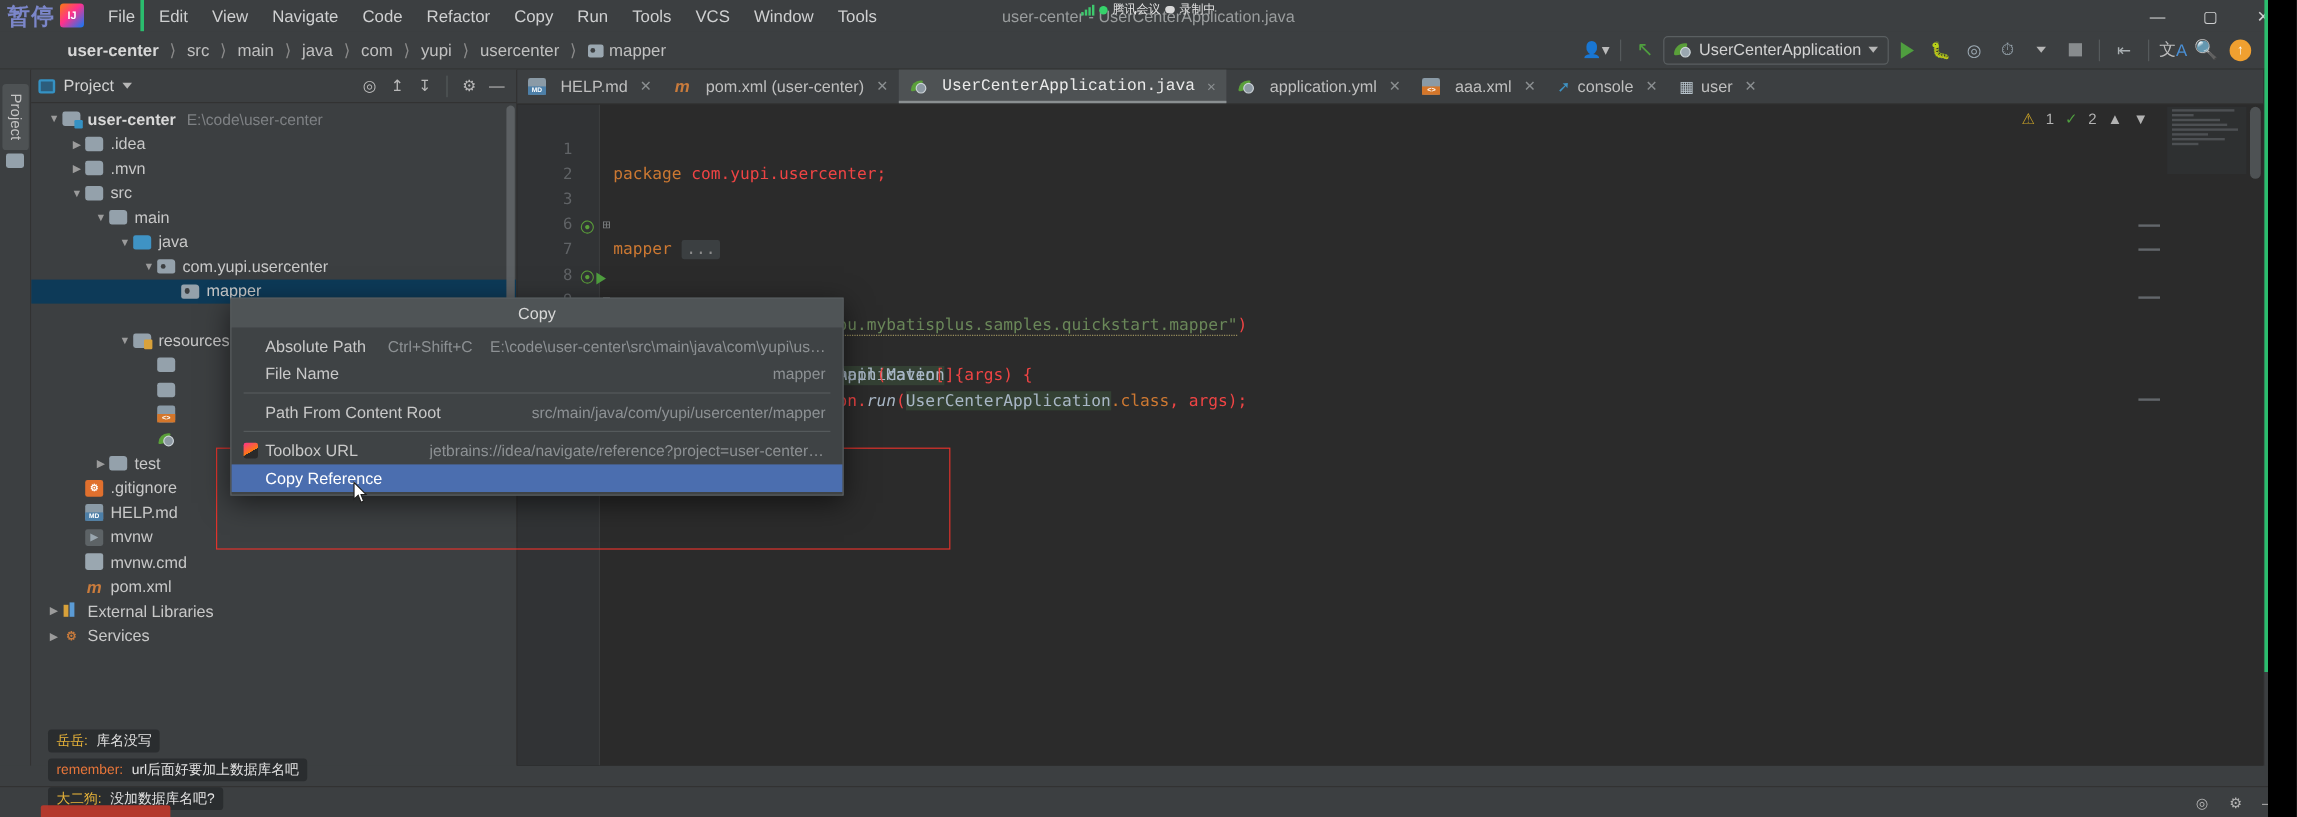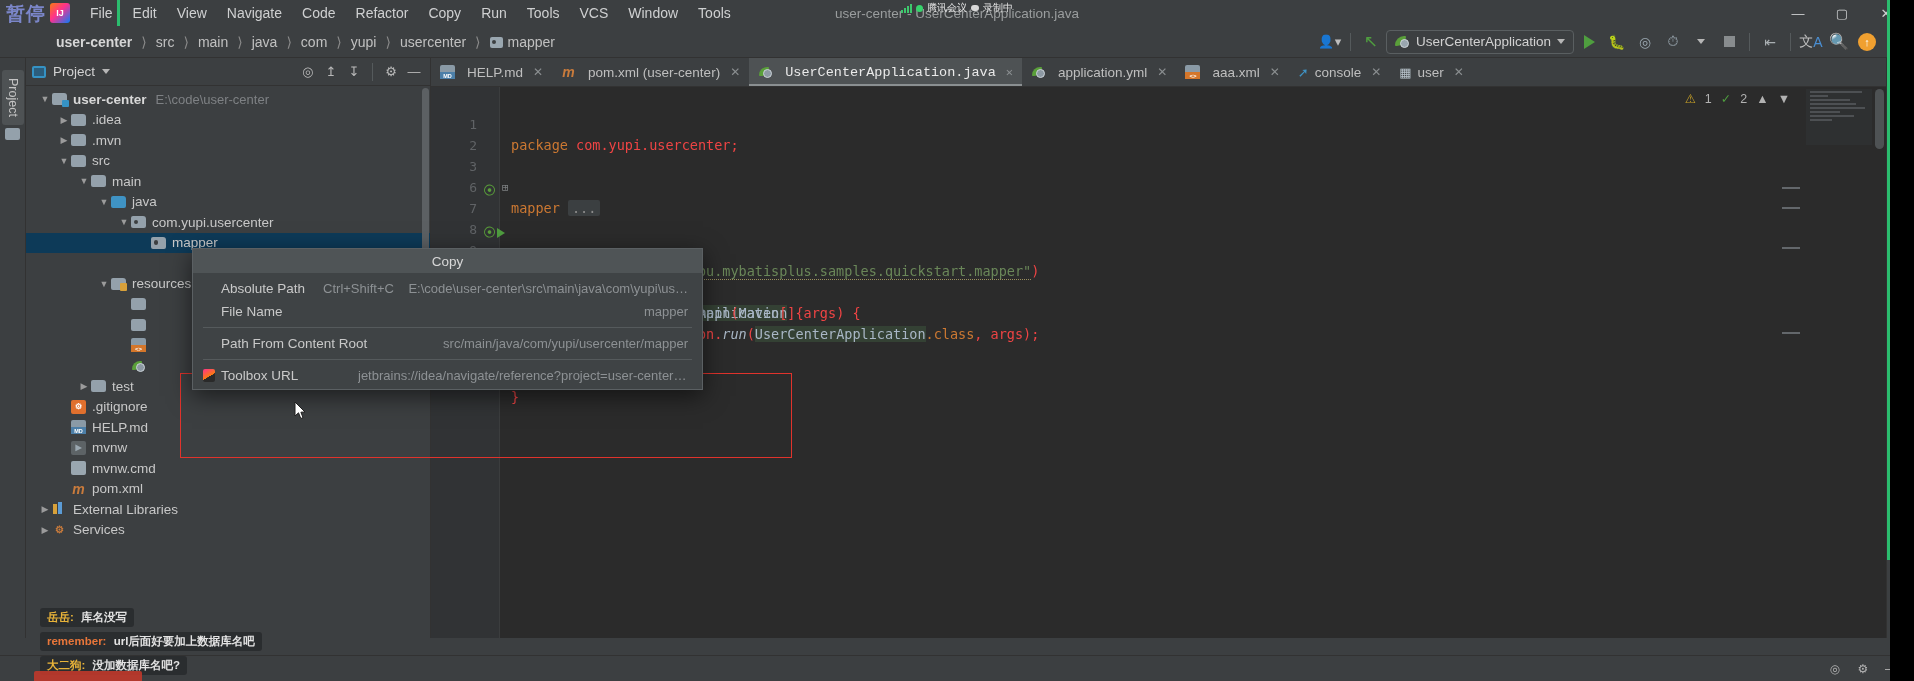--- a/index.html
+++ b/index.html
@@ -317,21 +317,21 @@
     display:flex; align-items:center;
   }
   .sb-right { margin-left:auto; display:flex; align-items:center; gap:10px; padding-right:14px;}
   .sb-ico { width:18px;height:18px;display:flex;align-items:center;justify-content:center;color:#b4b4b4;font-size:12px;}
 
   
   .chat-ov { position:absolute; left:40px; bottom:6px; z-index:70;
              display:flex; flex-direction:column; gap:5px; }
   .chat-line {
     background:rgba(40,42,44,.86); border-radius:3px; padding:2px 7px;
-    font-size:11.5px; color:#e3e3e3; width:max-content;font-weight:bold;
+    font-size:11.5px; color:#e3e3e3; width:max-content;
   }
   .chat-line .who { color:#e8b339; margin-right:4px; }
   .chat-line.rm .who { color:#e8763a; }
   .bot-red { position:absolute; left:34px; bottom:-2px; width:108px;height:12px;
              background:#c0392b; border-radius:2px; z-index:70; opacity:.9;}
   .rightblack{position:absolute;right:0;top:0;width:24px;height:681px;background:#000;z-index:90;}
   .greenline{position:absolute;right:24px;top:0;width:3px;height:560px;background:#2bbd6e;z-index:91;}
 </style>
 </head>
 <body>
@@ -752,20 +752,24 @@
         <span class="val">src/main/java/com/yupi/usercenter/mapper</span>
       </div>
       <div class="ctx-sep"></div>
       <div class="ctx-row">
         <span class="ico">
             <span class="tbx-ico"></span>
           </span>
         <span class="lbl">Toolbox URL</span>
         <span class="val" style="max-width:330px">jetbrains://idea/navigate/reference?project=user-center&amp;fqn…</span>
       </div>
+      <div class="ctx-row sel">
+        <span class="ico"></span>
+        <span class="lbl">Copy Reference</span>
+      </div>
     </div>
   </div>
 
   <svg class="cursor-ptr" viewBox="0 0 14 20">
     <path d="M2 1 L2 15 L5.5 11.8 L7.8 17.5 L10 16.6 L7.9 11.2 L12 11 Z" fill="#ffffff" stroke="#202020" stroke-width="1"></path>
   </svg>
 
   <div class="statusbar">
     <div class="sb-right">
       <span class="sb-ico">◎</span>

